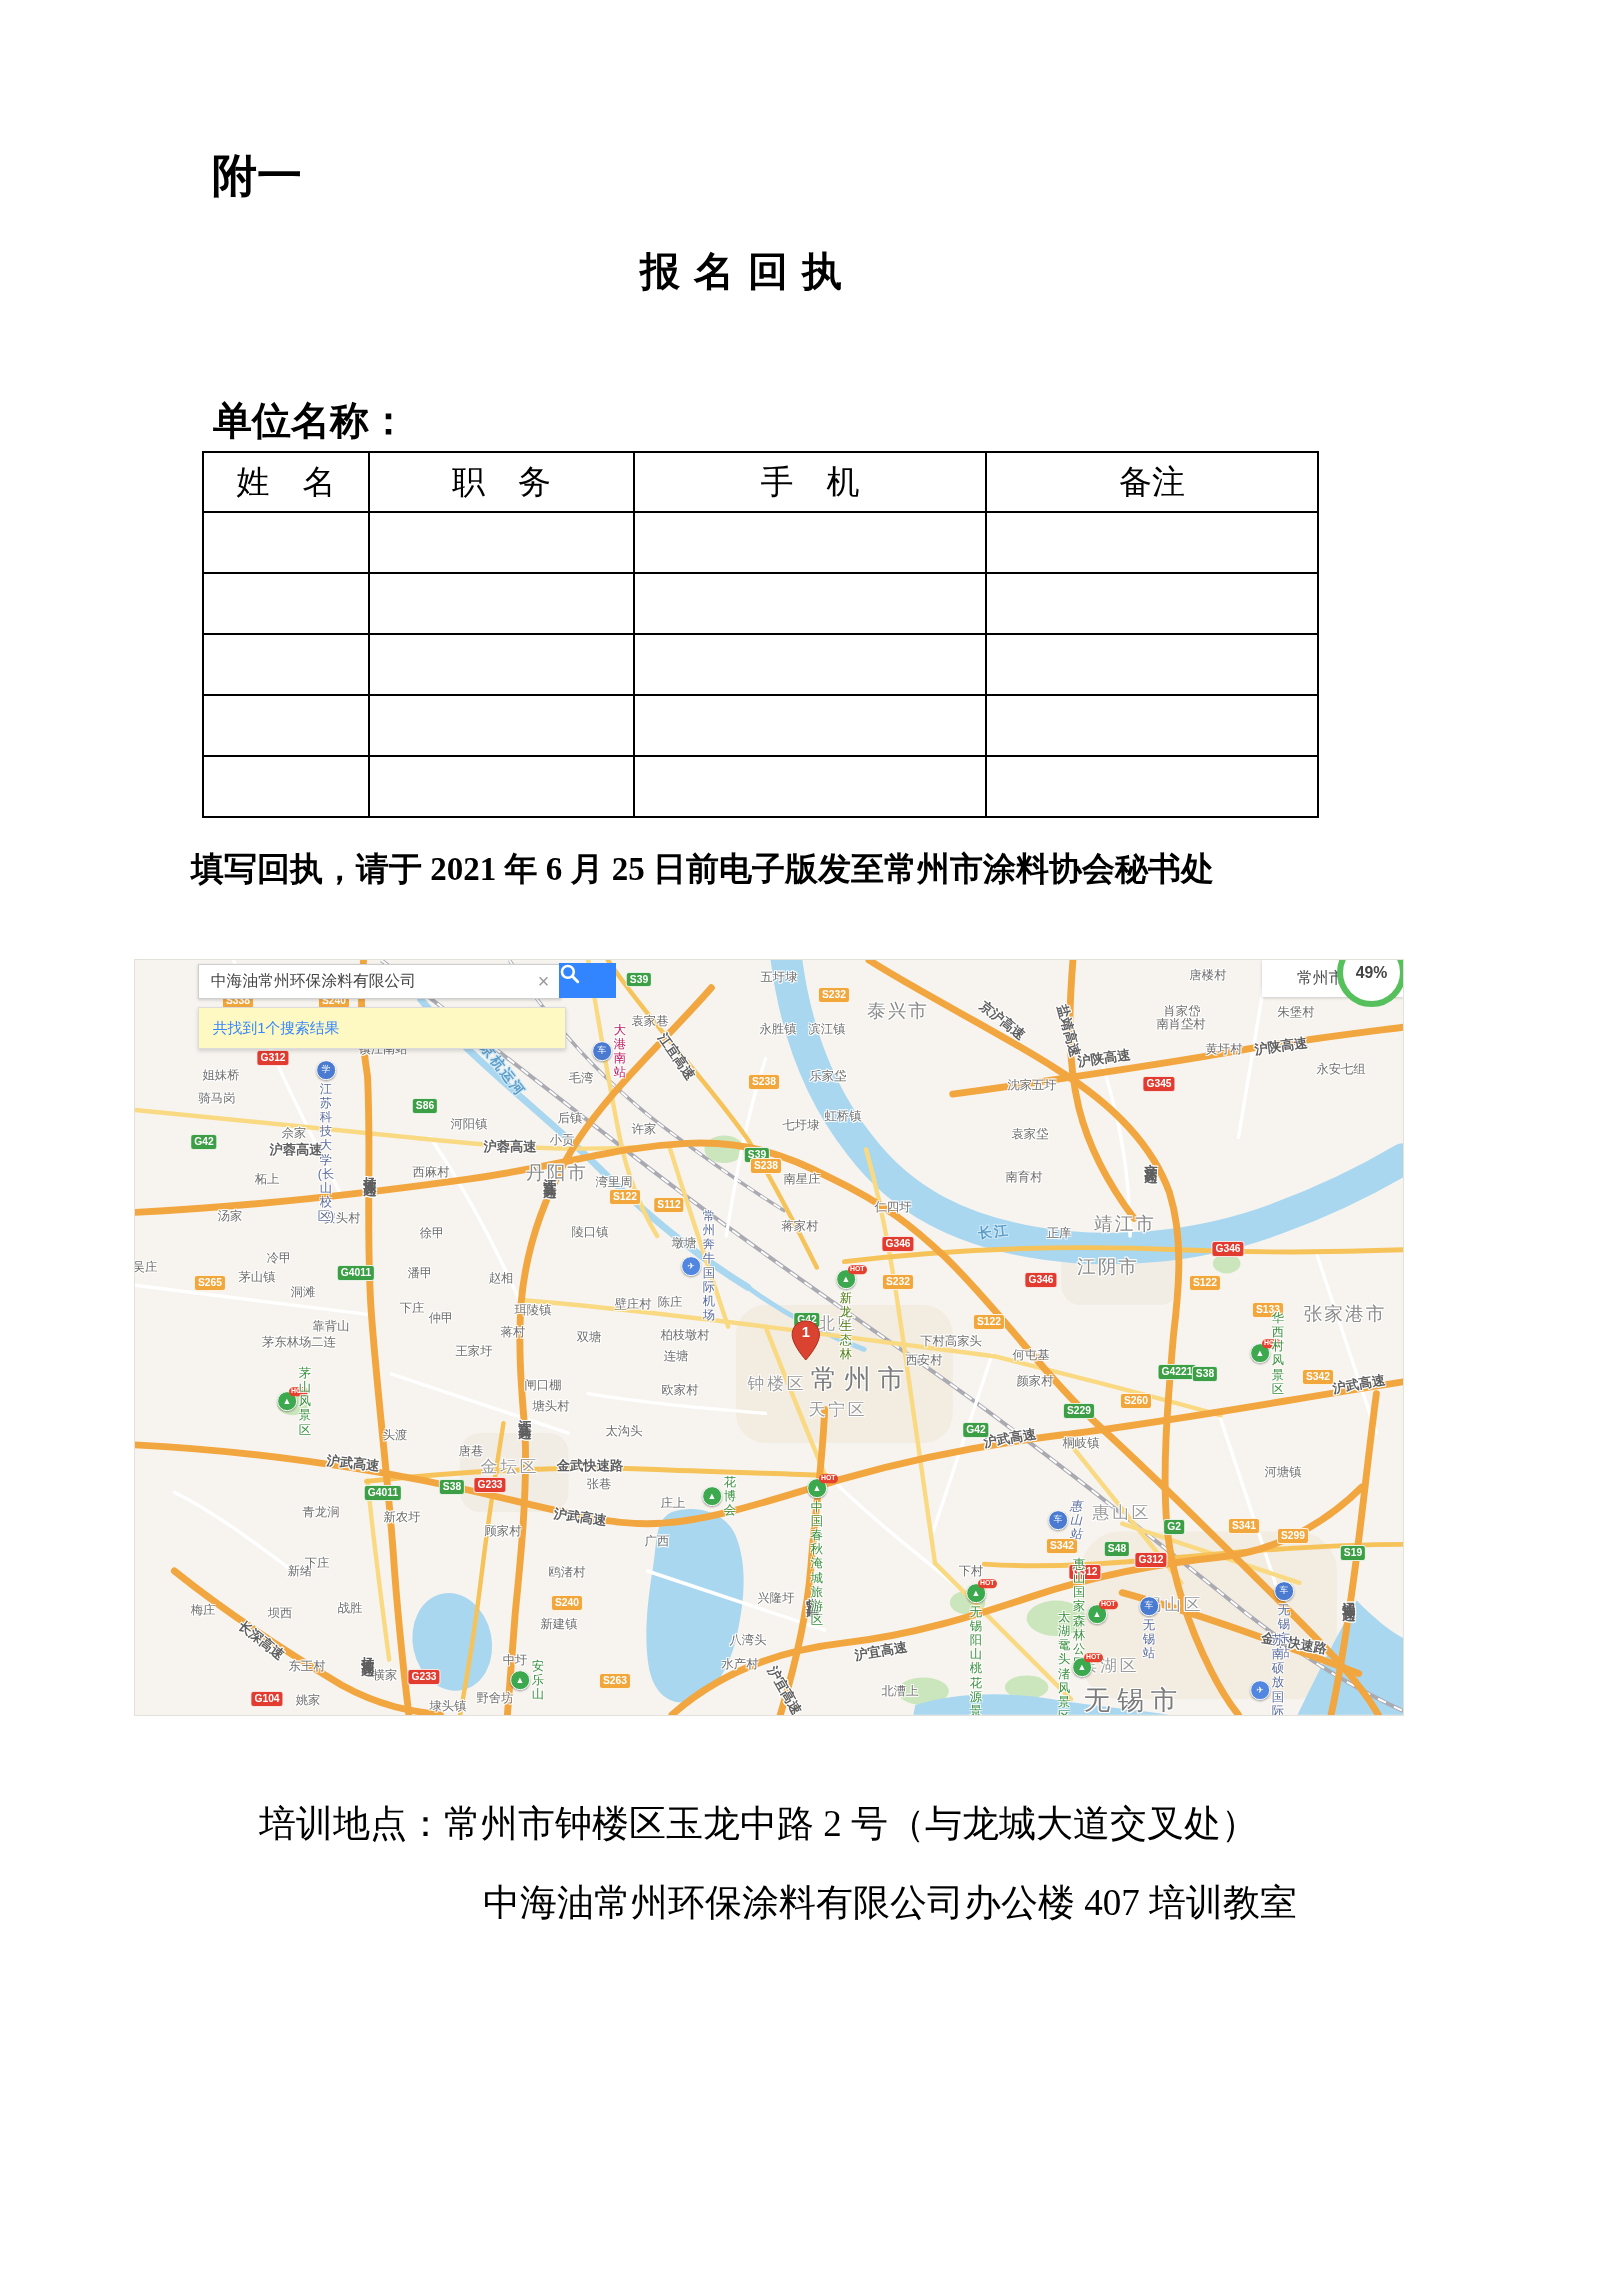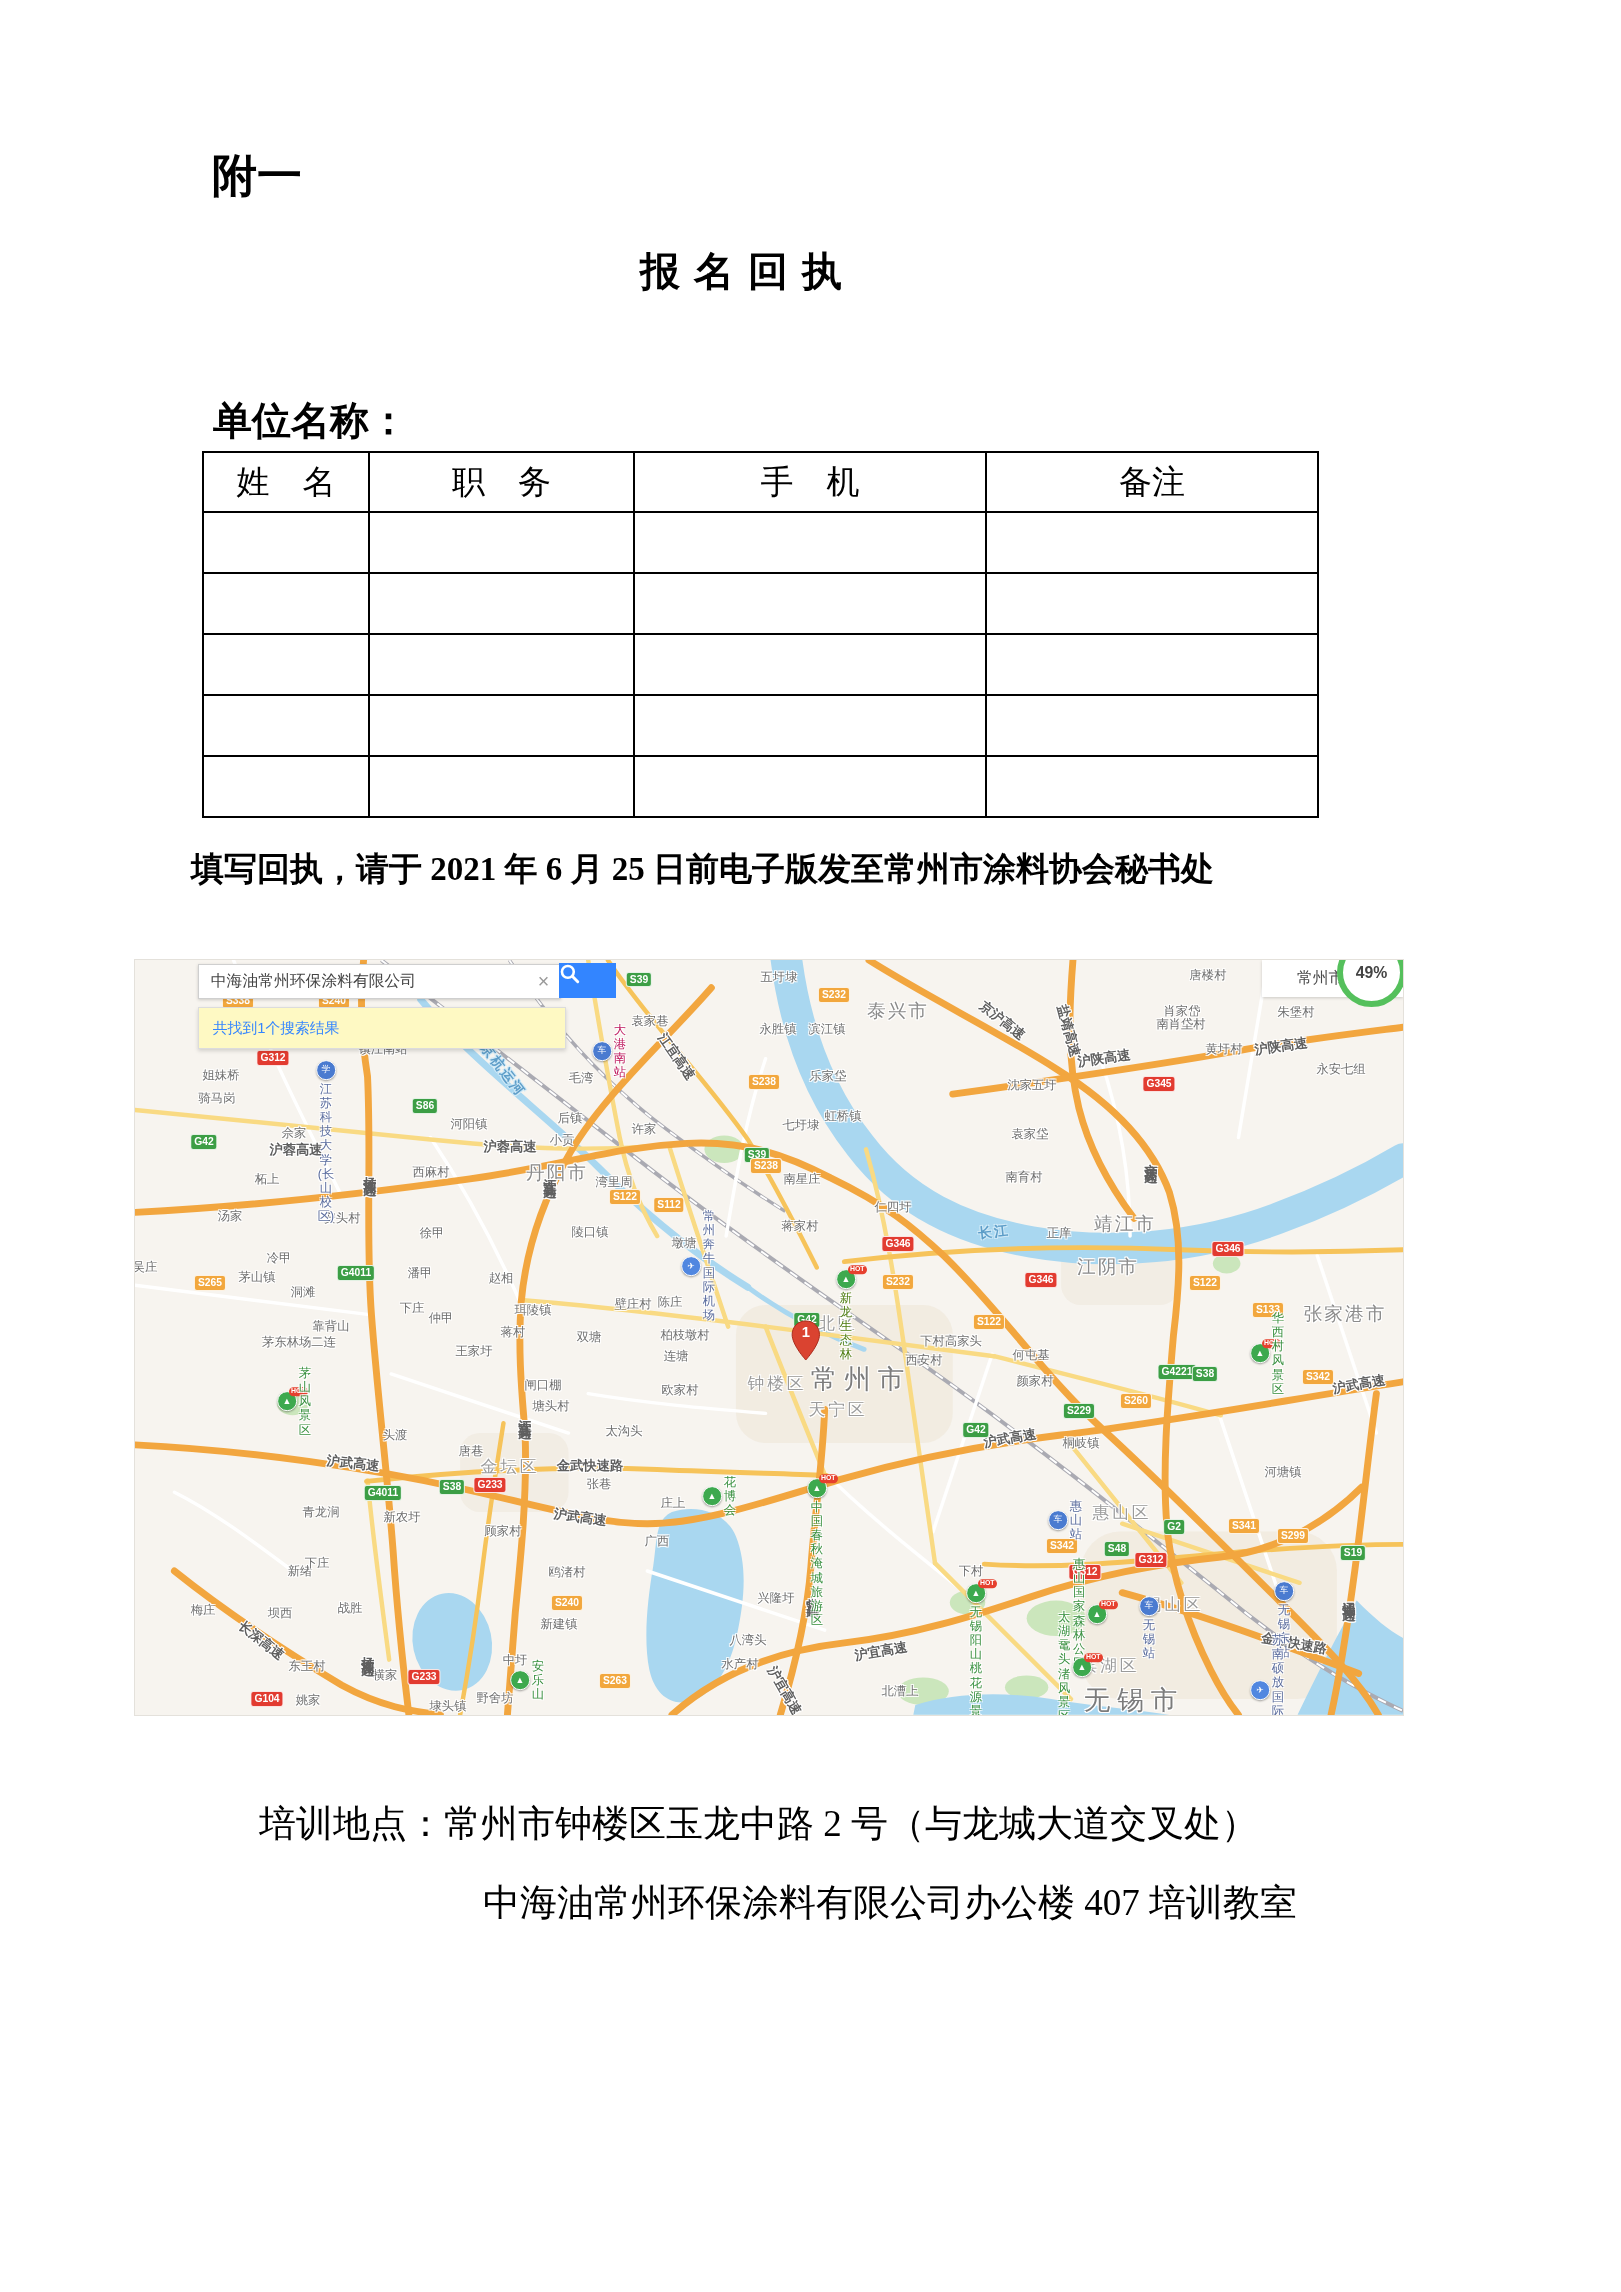--- a/index.html
+++ b/index.html
@@ -442,21 +442,21 @@
         <div class="poi" style="left: 385px; top: 720px;">
           <div class="poi-dot" style="background: rgb(61, 169, 78);">▲</div>
           <span class="poi-label lab-r" style="color: rgb(56, 144, 63);">安乐山</span>
         </div>
         <div class="poi" style="left: 467px; top: 91px;">
           <div class="poi-dot" style="background: rgb(74, 123, 208);">车</div>
           <span class="poi-label lab-r" style="color: #be185d;">大港南站</span>
         </div>
         <div class="poi" style="left: 923px; top: 560px;">
           <div class="poi-dot" style="background: rgb(74, 123, 208);">车</div>
-          <span class="poi-label lab-r" style="color: rgb(90, 108, 158);">惠山站</span>
+          <span class="poi-label lab-r" style="color: rgb(90, 108, 158); font-style: italic;">惠山站</span>
         </div>
         <div class="poi" style="left: 1014px; top: 646px;">
           <div class="poi-dot" style="background: rgb(74, 123, 208);">车</div>
           <span class="poi-label lab-b" style="color: rgb(90, 108, 158);">无锡站</span>
         </div>
         <div class="poi" style="left: 1149px; top: 631px;">
           <div class="poi-dot" style="background: rgb(74, 123, 208);">车</div>
           <span class="poi-label lab-b" style="color: rgb(90, 108, 158);">无锡东站</span>
         </div>
         <div class="poi" style="left: 556px; top: 306px;">

